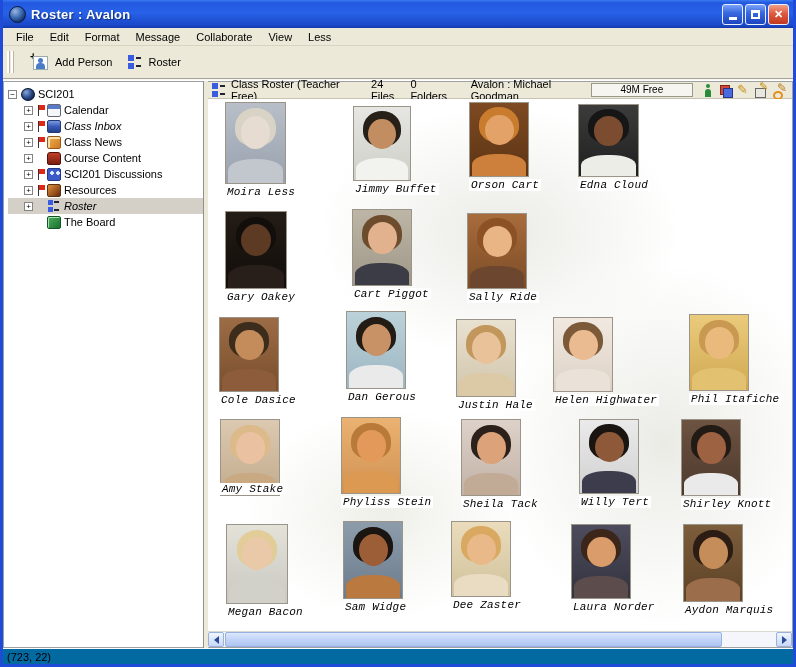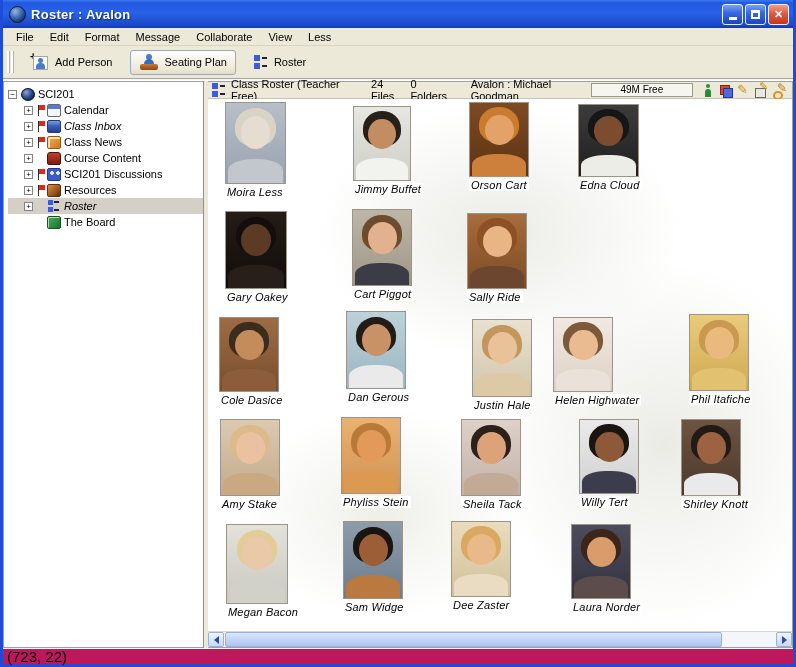--- a/index.html
+++ b/index.html
@@ -106,41 +106,41 @@
   .hic.pencil::before { content:"✎"; position:absolute; left:0; top:-2px; font-size:13px; color:#c89018; }
   .hic.stamp::before { content:""; position:absolute; left:0; top:4px; width:9px; height:8px; background:#e8e8e0; border:1px solid #666; }
   .hic.stamp::after { content:"✎"; position:absolute; left:4px; top:-4px; font-size:11px; color:#c89018; }
   .hic.key::before { content:""; position:absolute; left:0; top:7px; width:6px; height:5px; border:2px solid #e09020; border-radius:50%; }
   .hic.key::after { content:"✎"; position:absolute; left:4px; top:-3px; font-size:12px; color:#b87818; }
   
   .canvas { position:relative; flex:1 1 auto; overflow:hidden; background-color:#fff;
     background-image:
       radial-gradient(ellipse 260px 180px at 50% 25%, #ebebe6 0%, rgba(255,255,255,0) 70%),
       radial-gradient(ellipse 240px 260px at 78% 65%, #ebebe6 0%, rgba(255,255,255,0) 70%),
-      radial-gradient(ellipse 200px 150px at 30% 78%, #efefe9 0%, rgba(255,255,255,0) 70%); }
+      radial-gradient(ellipse 200px 150px at 30% 78%, #efefe9 0%, rgba(255,255,255,0) 70%); font-family: Liberation Mono, monospace; }
   .student { position:absolute; }
   .photo { position:relative; overflow:hidden; border:1px solid #9a9588; }
   .p-hair { position:absolute; left:16%; top:6%; width:68%; height:48%; border-radius:50% 50% 42% 42%; }
   .p-face { position:absolute; left:25%; top:16%; width:50%; height:42%; border-radius:50%; }
   .p-shirt { position:absolute; left:4%; bottom:-2%; width:92%; height:32%; border-radius:45% 45% 0 0; }
   .sname { position:absolute; font-size:11px; font-style:italic; background:#fff; white-space:nowrap;
     padding:0 2px; color:#000; letter-spacing:.2px; }
   
   .hscroll { height:16px; flex:0 0 16px; display:flex; background:#f4f6fb; border-top:1px solid #d8d8d0; }
   .sarrow { width:16px; flex:0 0 16px; background:linear-gradient(180deg,#f0f6ff,#c8d8f8);
     border:1px solid #9ab0dc; border-radius:2px; display:flex; align-items:center; justify-content:center; }
   .sarrow .tri { width:0; height:0; border-top:4px solid transparent; border-bottom:4px solid transparent; }
   .sarrow.left .tri { border-right:5px solid #2a4a9a; }
   .sarrow.right .tri { border-left:5px solid #2a4a9a; }
   .strack { flex:1 1 auto; position:relative; background:#f4f6fb; }
   .sthumb { position:absolute; left:1px; top:0; height:100%; width:90%;
     background:linear-gradient(180deg,#dce8fc 0%,#c2d4f8 50%,#b0c4f0 100%); border:1px solid #98b0e4; border-radius:2px; }
   
-  .statusbar { height:16px; flex:0 0 16px; background:#be185d; border-top:1px solid #fff;
-    font-size:15px; display:flex; align-items:center; padding-left:4px; color:#000; }
+  .statusbar { height:16px; flex:0 0 16px; background:#0369a1; border-top:1px solid #fff;
+    font-size:11px; display:flex; align-items:center; padding-left:4px; color:#000; }
 </style>
 </head>
 <body>
 
 <div class="window">
 
   <div class="titlebar">
     <div class="app-icon"></div>
     <div class="title-text">Roster : Avalon</div>
     <div class="win-btns">
@@ -167,28 +167,20 @@
   <div class="toolbar">
     <div class="grip"></div>
     <div class="tb-item">
       <span class="ic-addperson">
         <span class="plus">+</span>
           <span class="box"></span>
           <span class="head"></span>
           <span class="bodyp"></span>
       </span>
       <span>Add Person</span>
-    </div>
-    <div class="tb-item tb-button">
-      <span class="ic-seating">
-        <span class="head"></span>
-          <span class="bodyp"></span>
-          <span class="desk"></span>
-      </span>
-      <span>Seating Plan</span>
     </div>
     <div class="tb-item">
       <span class="roster-glyph"></span>
       <span>Roster</span>
     </div>
   </div>
 
   <div class="bodyrow">
     <div class="tree">
         <div class="trow">
@@ -340,21 +332,21 @@
             <div class="sname" style="top: 77px; left: 0px;">Cole Dasice</div>
           </div>
           <div class="student" style="left: 138px; top: 212px;">
             <div class="photo" style="width: 60px; height: 78px; background: linear-gradient(rgb(188, 210, 218) 0%, rgb(156, 182, 194) 100%);">
               <div class="p-hair" style="background: rgb(34, 28, 20);"></div>
               <div class="p-face" style="background: rgb(201, 145, 102);"></div>
               <div class="p-shirt" style="background: rgb(234, 234, 234);"></div>
             </div>
             <div class="sname" style="top: 80px; left: 0px;">Dan Gerous</div>
           </div>
-          <div class="student" style="left: 264px; top: 220px;">
+          <div class="student" style="left: 248px; top: 220px;">
             <div class="photo" style="width: 60px; height: 78px; background: linear-gradient(rgb(233, 225, 209) 0%, rgb(209, 197, 171) 100%);">
               <div class="p-hair" style="background: rgb(194, 151, 92);"></div>
               <div class="p-face" style="background: rgb(234, 194, 154);"></div>
               <div class="p-shirt" style="background: rgb(220, 201, 166);"></div>
             </div>
             <div class="sname" style="top: 80px; left: 0px;">Justin Hale</div>
           </div>
           <div class="student" style="left: 345px; top: 218px;">
             <div class="photo" style="width: 60px; height: 75px; background: linear-gradient(rgb(241, 233, 225) 0%, rgb(221, 209, 197) 100%);">
               <div class="p-hair" style="background: rgb(124, 90, 57);"></div>
@@ -370,21 +362,21 @@
               <div class="p-shirt" style="background: rgb(226, 194, 113);"></div>
             </div>
             <div class="sname" style="top: 79px; left: 0px;">Phil Itafiche</div>
           </div>
           <div class="student" style="left: 12px; top: 320px;">
             <div class="photo" style="width: 60px; height: 77px; background: linear-gradient(rgb(220, 201, 177) 0%, rgb(194, 171, 141) 100%);">
               <div class="p-hair" style="background: rgb(220, 186, 137);"></div>
               <div class="p-face" style="background: rgb(234, 194, 162);"></div>
               <div class="p-shirt" style="background: rgb(201, 169, 130);"></div>
             </div>
-            <div class="sname" style="top: 79px; left: 0px;">Amy Stake</div>
+            <div class="sname" style="top: 64px; left: 0px;">Amy Stake</div>
           </div>
           <div class="student" style="left: 133px; top: 318px;">
             <div class="photo" style="width: 60px; height: 77px; background: linear-gradient(rgb(234, 178, 114) 0%, rgb(209, 146, 82) 100%);">
               <div class="p-hair" style="background: rgb(185, 122, 57);"></div>
               <div class="p-face" style="background: rgb(226, 153, 89);"></div>
               <div class="p-shirt" style="background: rgb(220, 153, 81);"></div>
             </div>
             <div class="sname" style="top: 79px; left: 0px;">Phyliss Stein</div>
           </div>
           <div class="student" style="left: 253px; top: 320px;">
@@ -436,20 +428,28 @@
             <div class="sname" style="top: 78px; left: 0px;">Dee Zaster</div>
           </div>
           <div class="student" style="left: 363px; top: 425px;">
             <div class="photo" style="width: 60px; height: 75px; background: linear-gradient(rgb(76, 76, 93) 0%, rgb(51, 51, 63) 100%);">
               <div class="p-hair" style="background: rgb(60, 38, 26);"></div>
               <div class="p-face" style="background: rgb(217, 156, 106);"></div>
               <div class="p-shirt" style="background: rgb(93, 76, 76);"></div>
             </div>
             <div class="sname" style="top: 77px; left: 0px;">Laura Norder</div>
           </div>
+          <div class="student" style="left: 475px; top: 425px;">
+            <div class="photo" style="width: 60px; height: 78px; background: linear-gradient(rgb(124, 93, 60) 0%, rgb(93, 66, 38) 100%);">
+              <div class="p-hair" style="background: rgb(44, 29, 20);"></div>
+              <div class="p-face" style="background: rgb(196, 141, 90);"></div>
+              <div class="p-shirt" style="background: rgb(156, 109, 74);"></div>
+            </div>
+            <div class="sname" style="top: 80px; left: 0px;">Aydon Marquis</div>
+          </div>
         </div>
 
       <div class="hscroll">
         <div class="sarrow left">
             <span class="tri"></span>
           </div>
         <div class="strack">
           <div class="sthumb"></div>
         </div>
         <div class="sarrow right">

